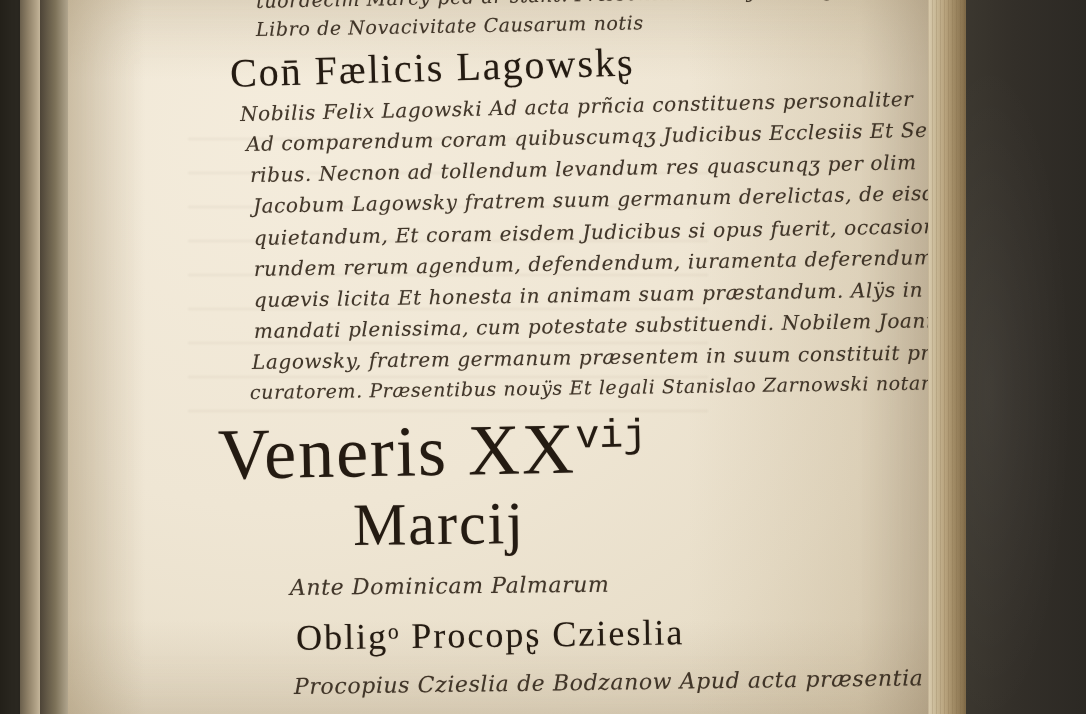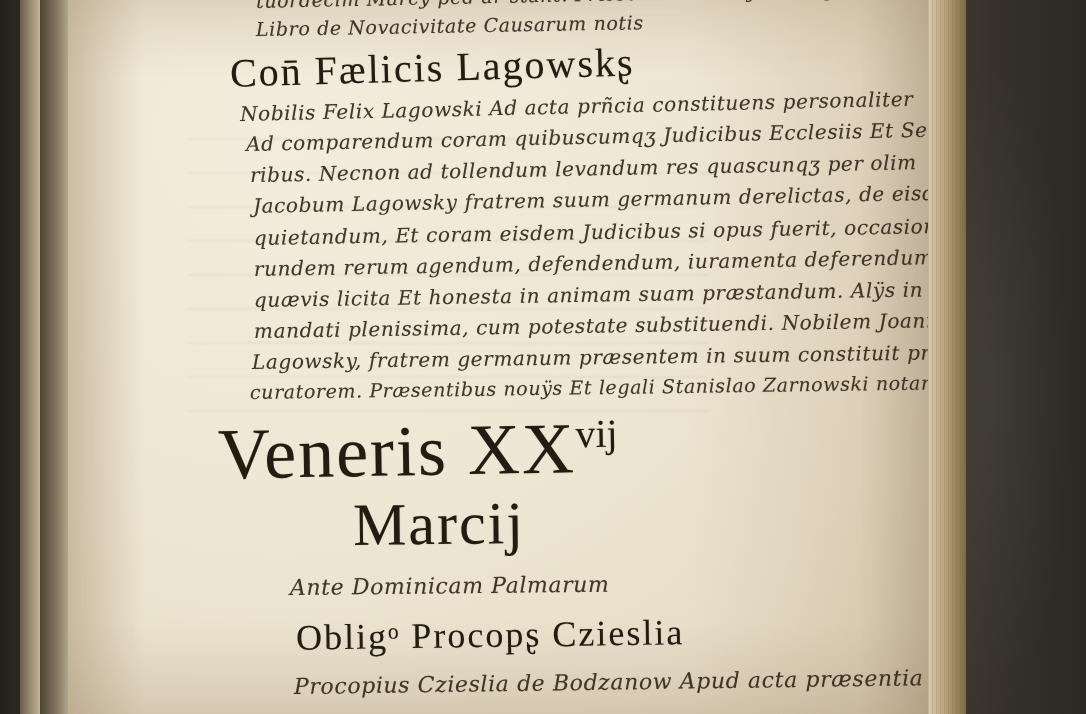--- a/index.html
+++ b/index.html
@@ -144,20 +144,21 @@
     letter-spacing: 2px;
   }
   .d-head1 { font-size: 40px; }
   .d-big   { font-size: 72px; }
   .d-big2  { font-size: 60px; }
   .d-head2 { font-size: 36px; }
   .sup {
     font-size: .55em;
     vertical-align: super;
     letter-spacing: 0;
+    font-family: Liberation Mono, monospace;
   }
 </style>
 </head>
 <body>
 
 <div id="page">
 
   <div class="bg-dark"></div>
   <div class="left-dark"></div>
   <div class="cover-edge"></div>

